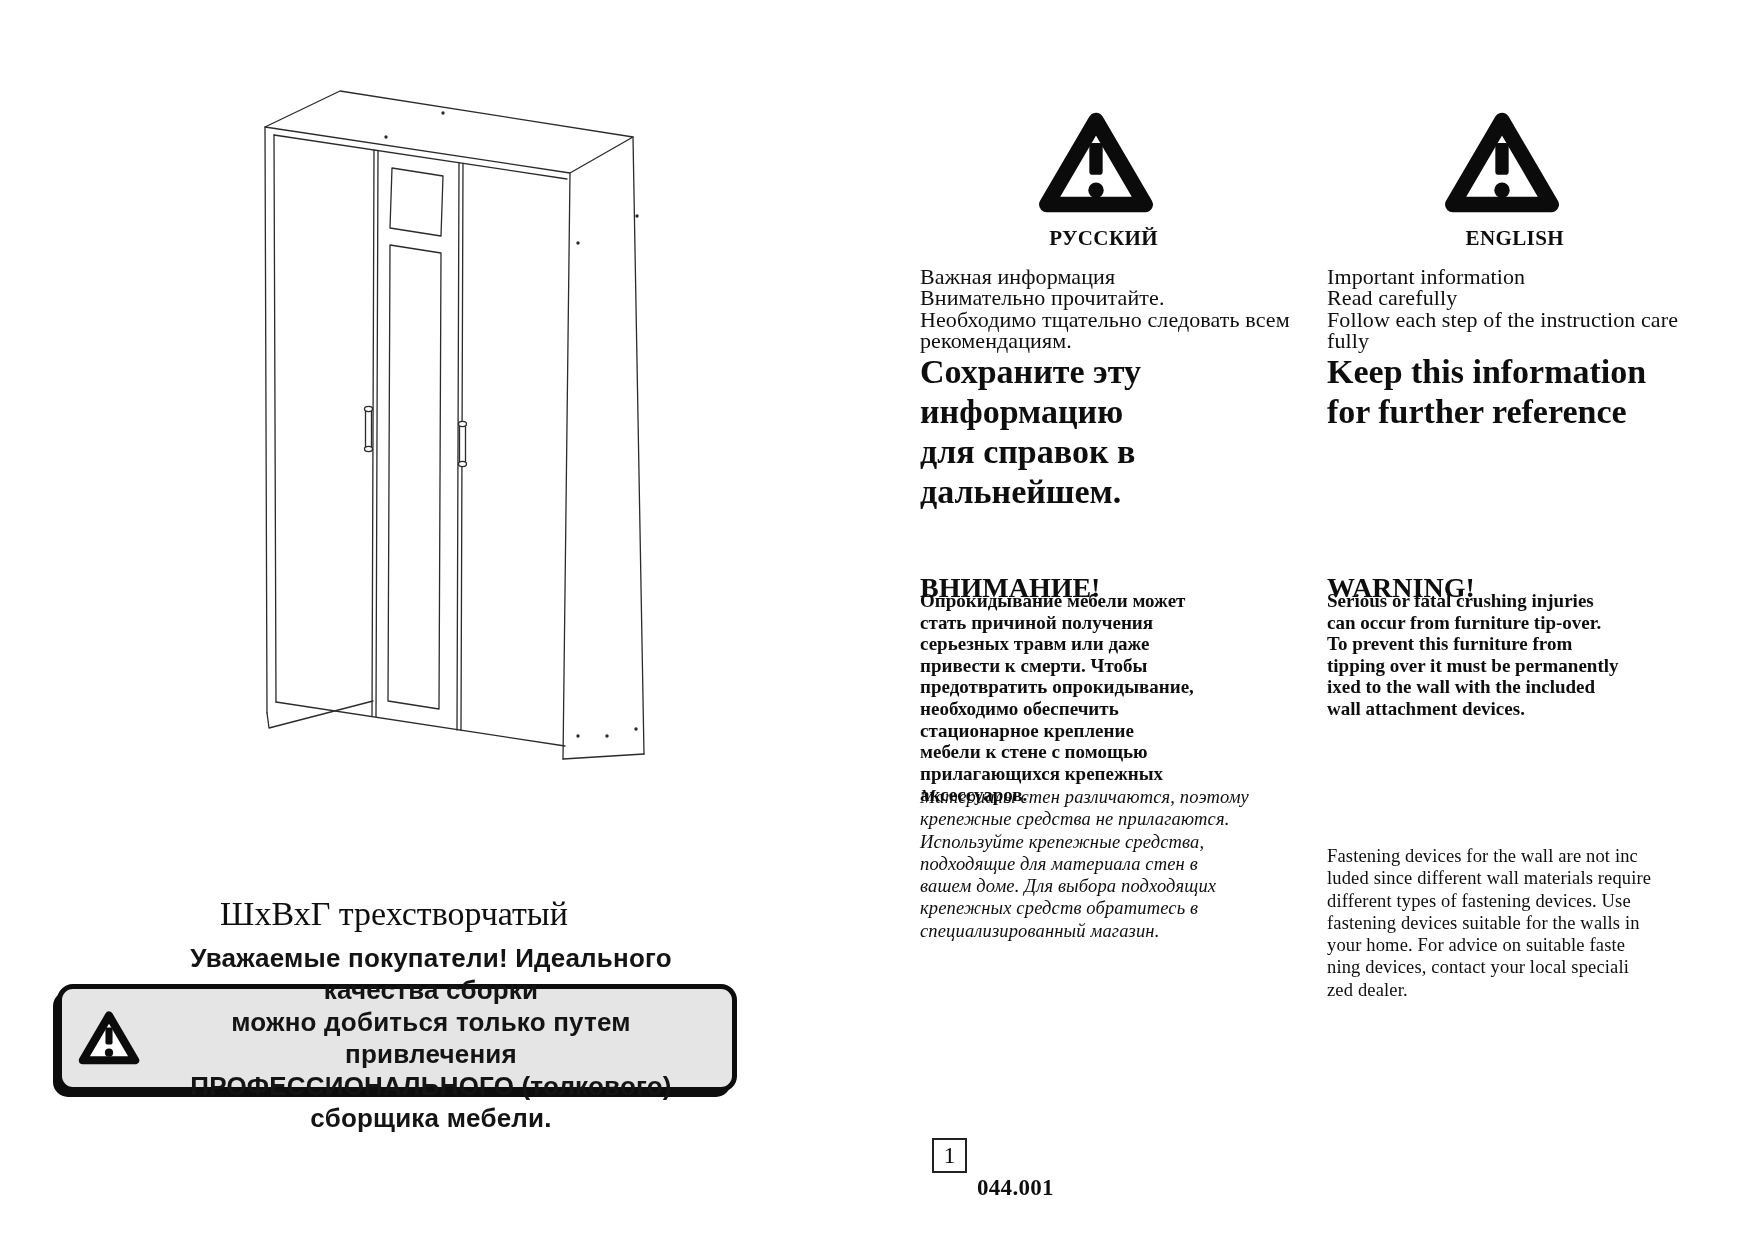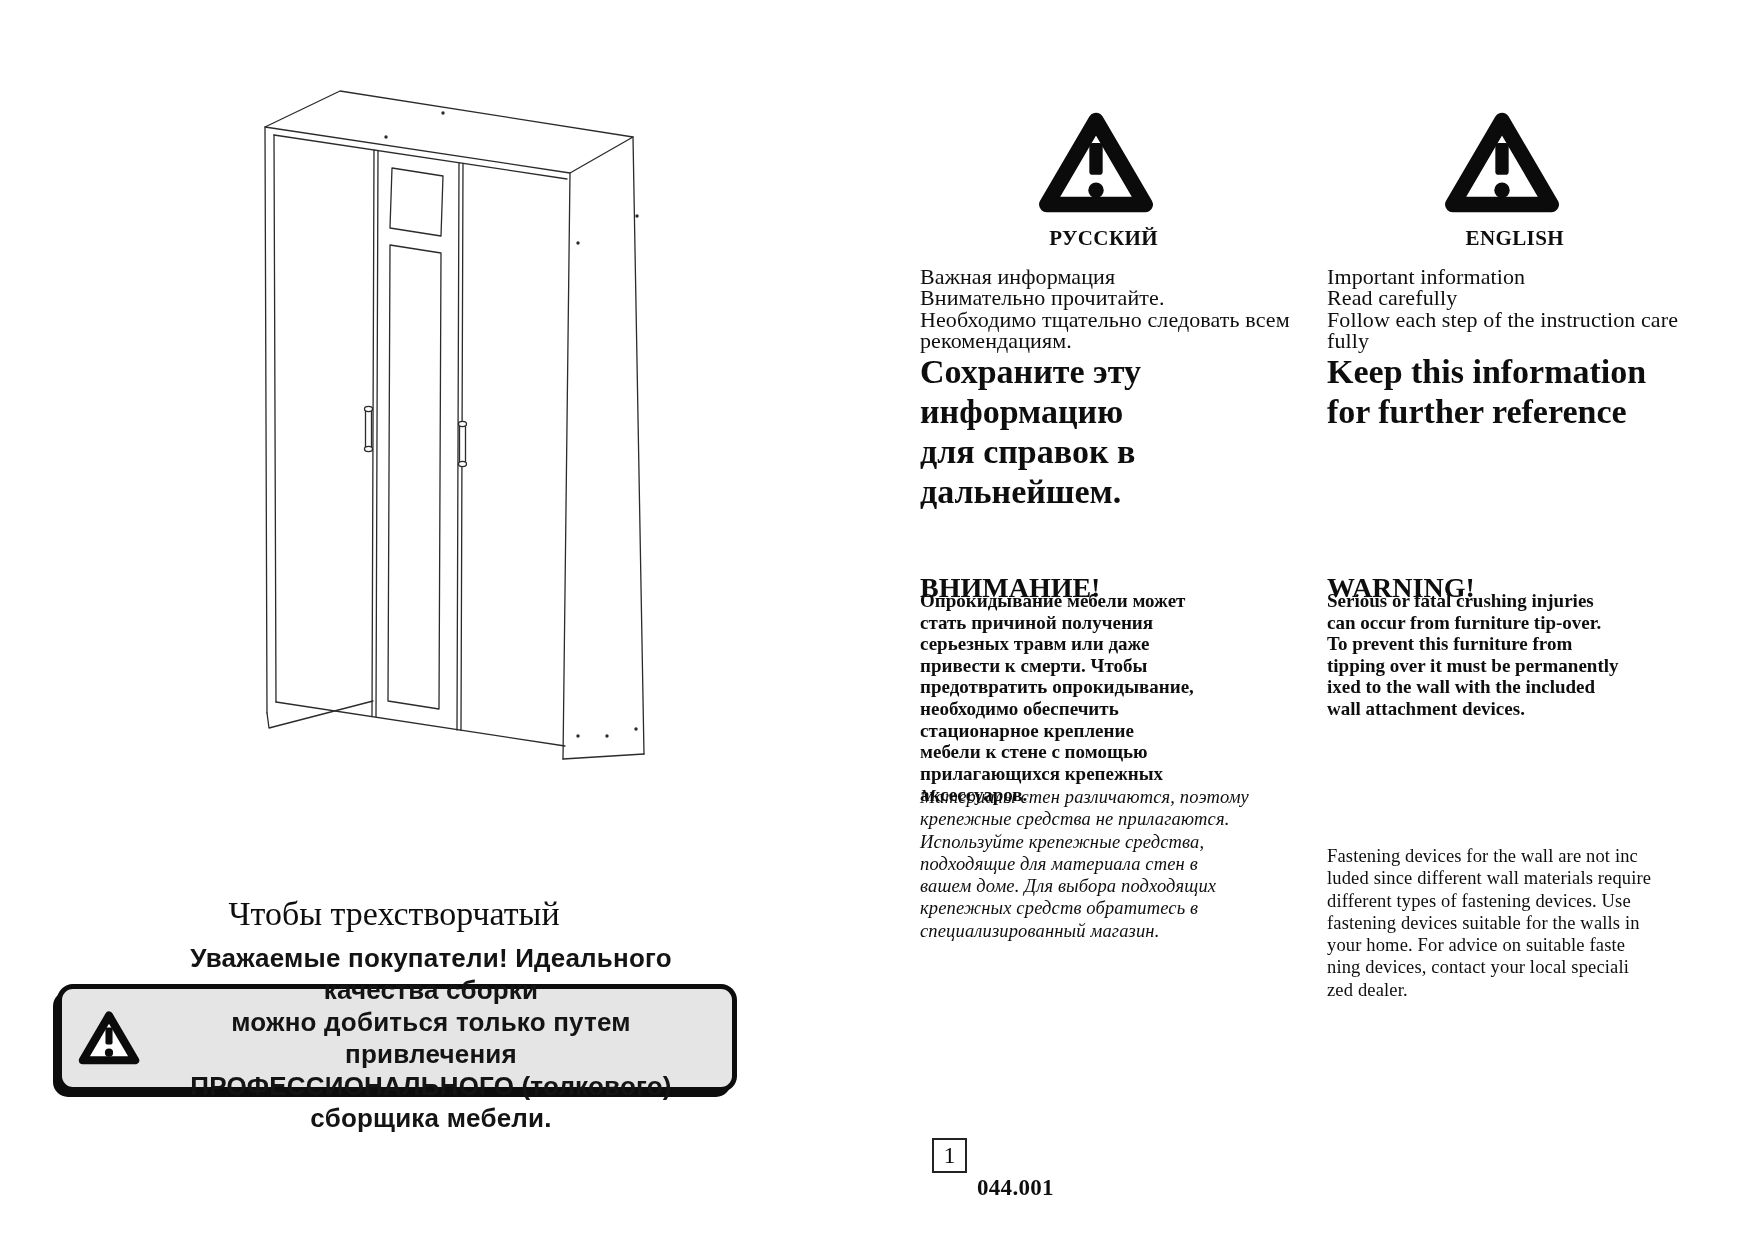--- a/index.html
+++ b/index.html
@@ -120,21 +120,21 @@
     <circle cx="131" cy="52" r="1.7"></circle>
     <circle cx="382" cy="131" r="1.7"></circle>
     <circle cx="323" cy="158" r="1.7"></circle>
     <circle cx="323" cy="651" r="1.7"></circle>
     <circle cx="352" cy="651" r="1.7"></circle>
     <circle cx="381" cy="644" r="1.7"></circle>
   </g>
 </svg>
 
 <div class="abs title-block">
-  <div>Чтобы трехстворчатый</div>
+  <div>ШхВхГ трехстворчатый</div>
 </div>
 
 <div class="abs advice-box">
   <svg width="66" height="61" viewBox="0 0 120 112">
     <use href="#warn-tri"></use>
   </svg>
   <div class="advice-text lines">Уважаемые покупатели! Идеального качества сборки
 можно добиться только путем привлечения
 ПРОФЕССИОНАЛЬНОГО (толкового) сборщика мебели.</div>
 </div>

